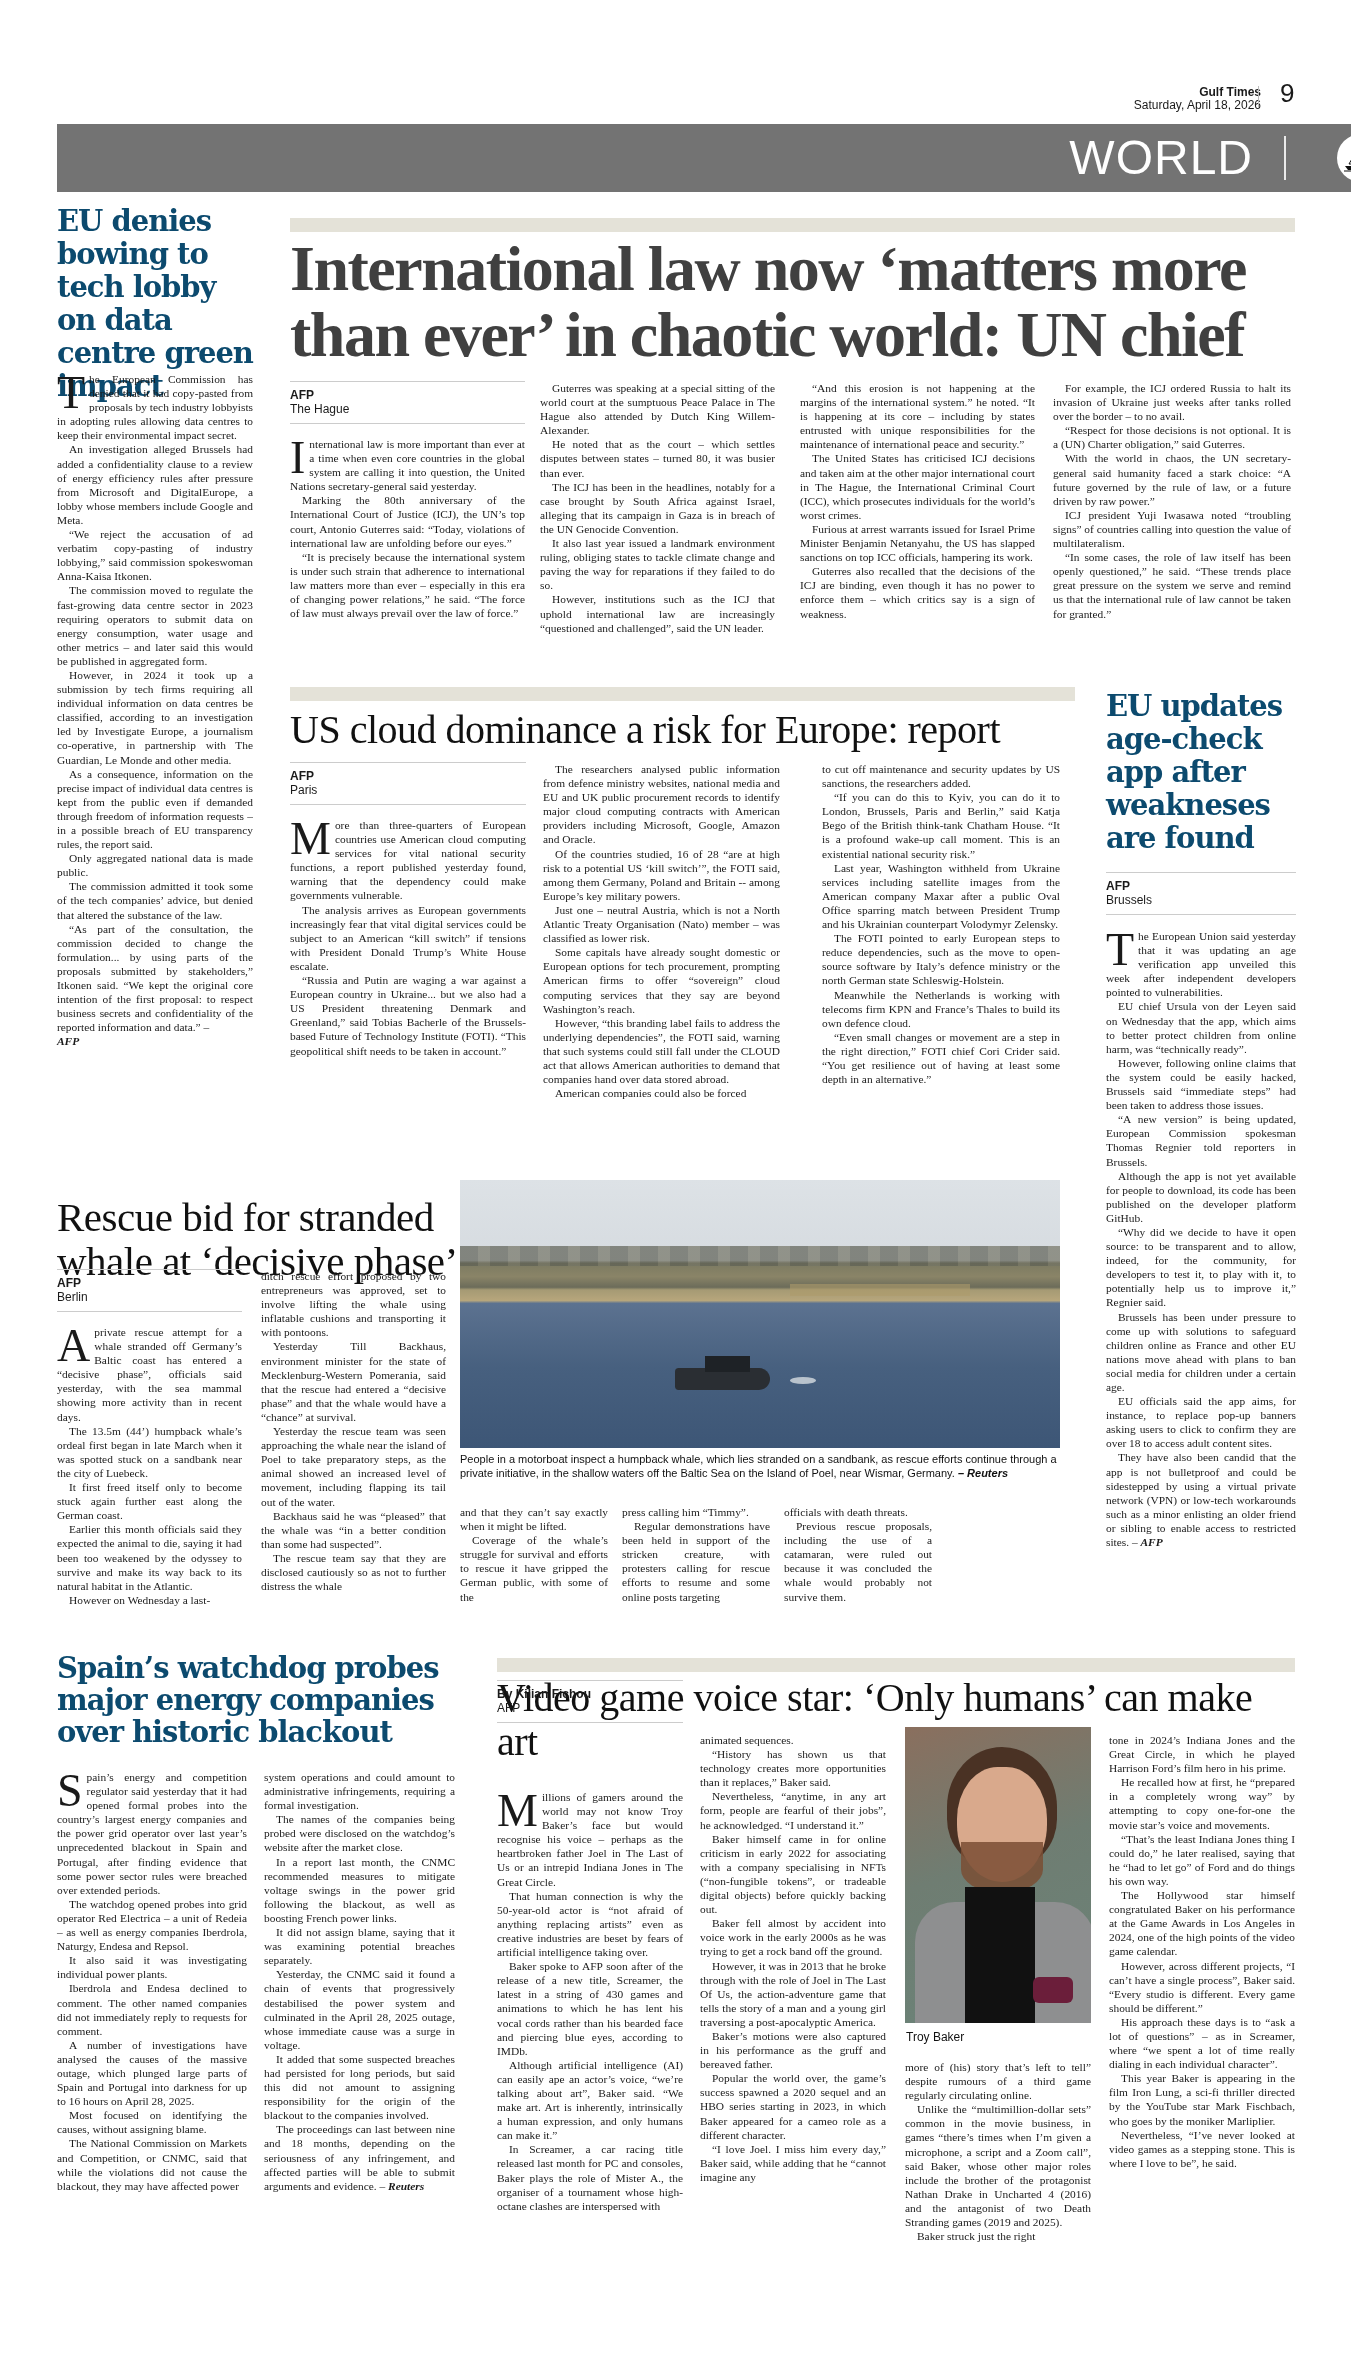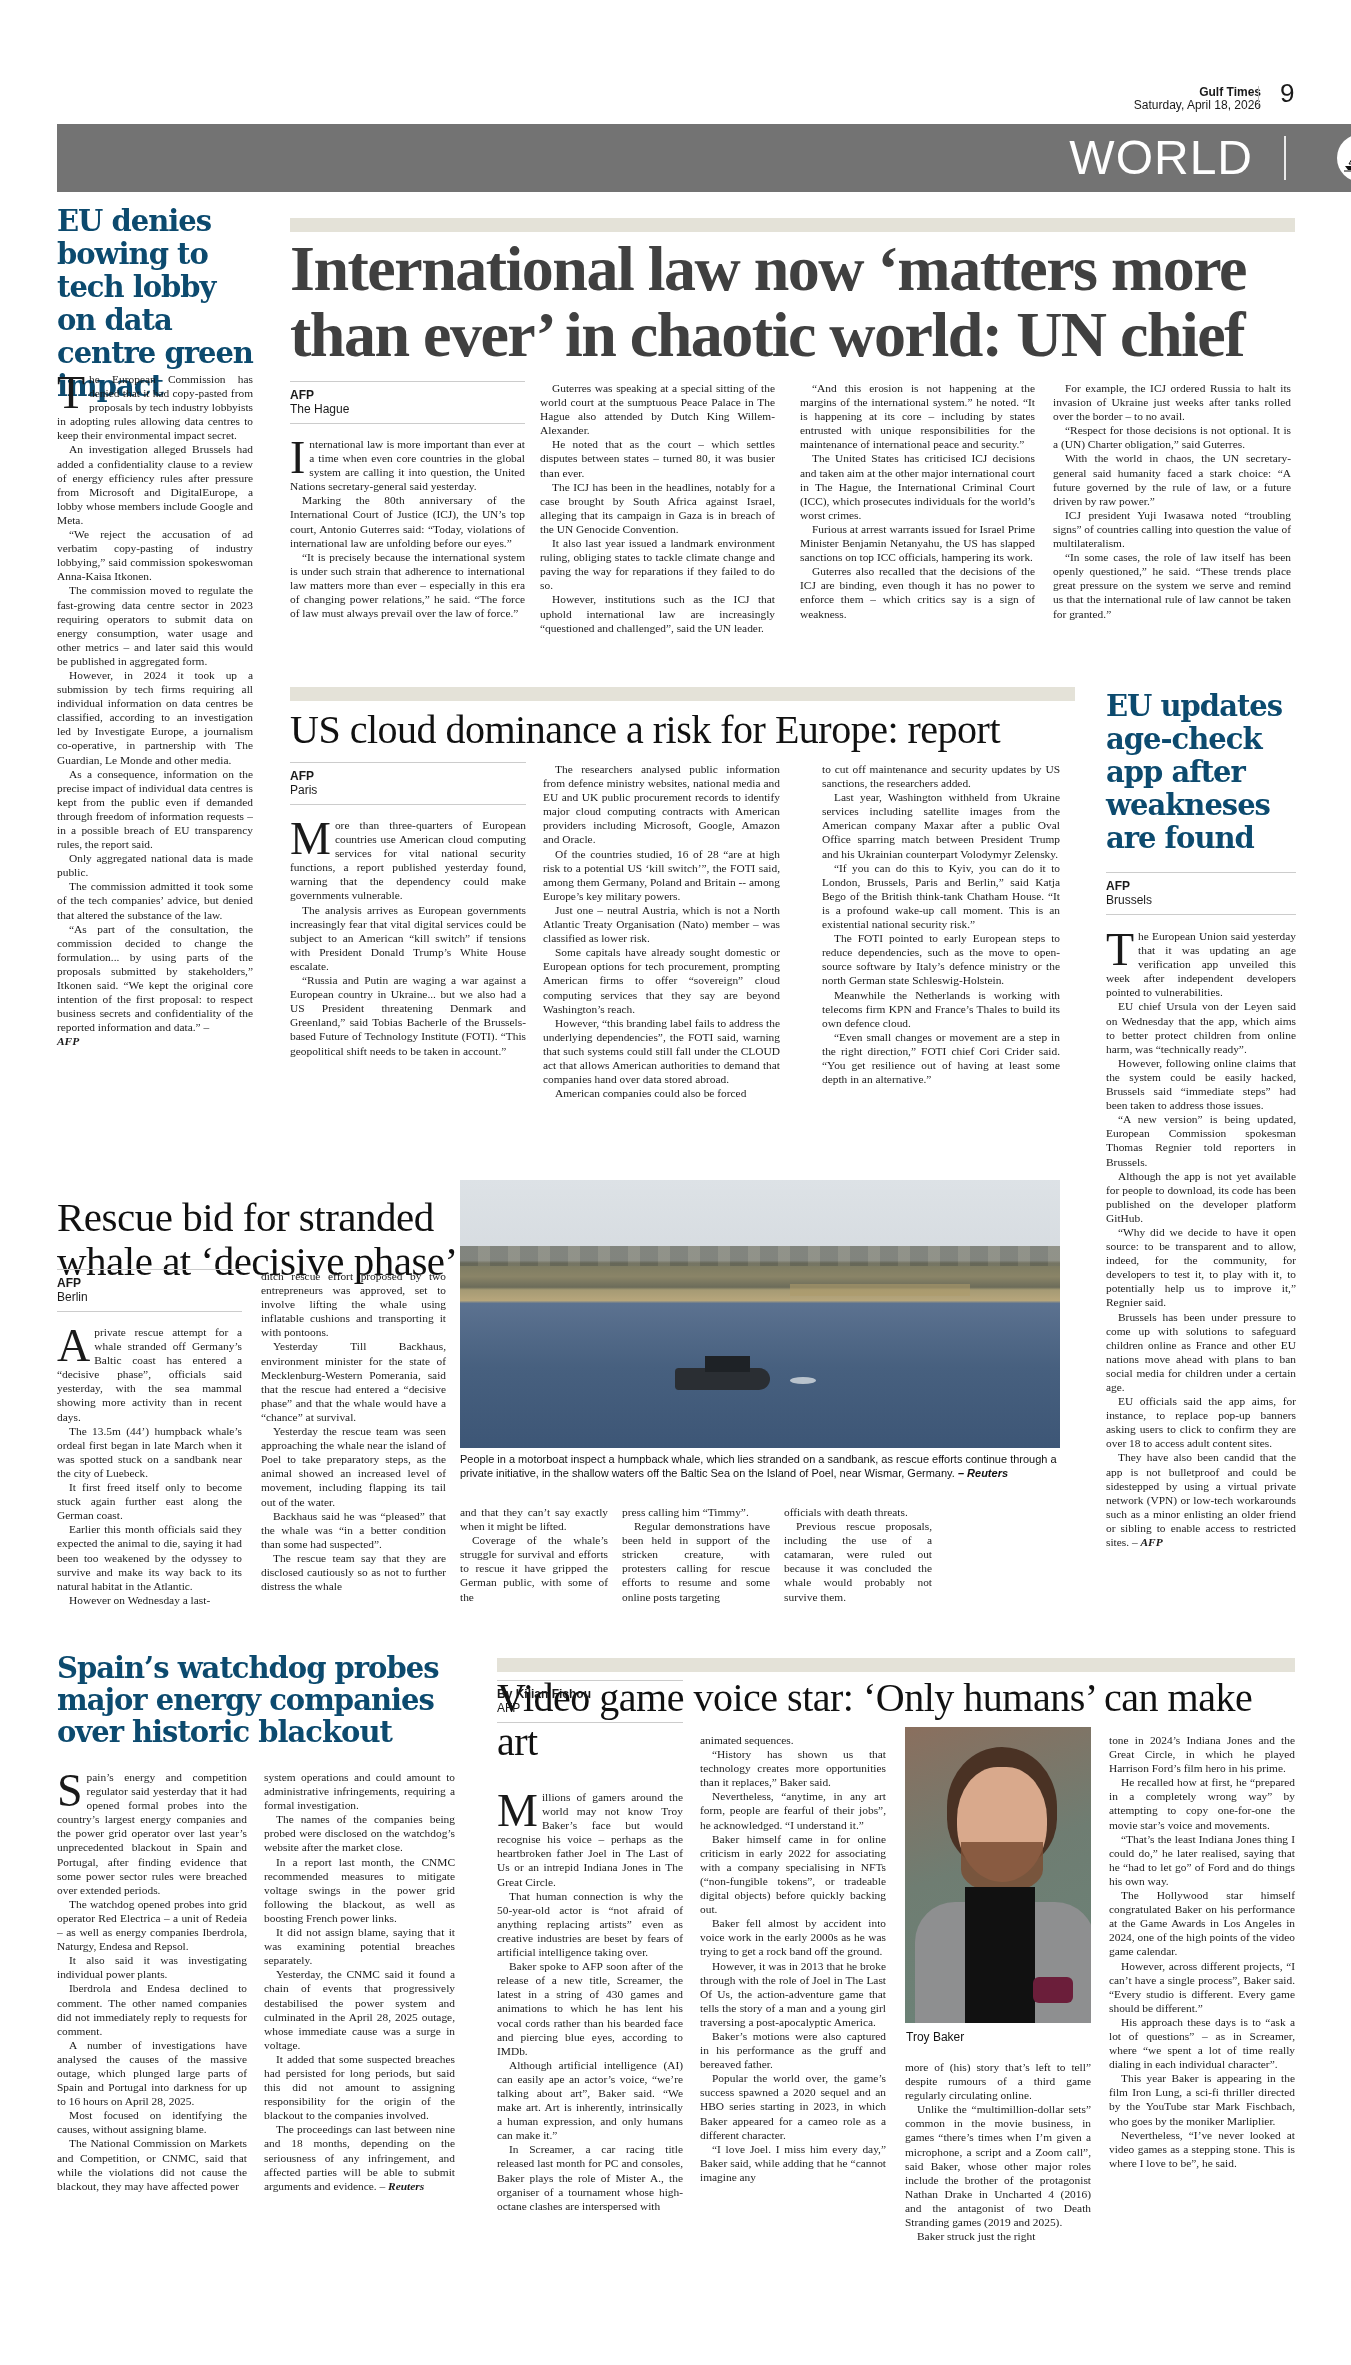--- a/index.html
+++ b/index.html
@@ -114,22 +114,22 @@
 <div class="col" style="left:543px;top:762px;width:237px">
   <p>The researchers analysed public information from defence ministry websites, national media and EU and UK public procurement records to identify major cloud computing contracts with American providers including Microsoft, Google, Amazon and Oracle.</p>
   <p>Of the countries studied, 16 of 28 “are at high risk to a potential US ‘kill switch’”, the FOTI said, among them Germany, Poland and Britain -- among Europe’s key military powers.</p>
   <p>Just one – neutral Austria, which is not a North Atlantic Treaty Organisation (Nato) member – was classified as lower risk.</p>
   <p>Some capitals have already sought domestic or European options for tech procurement, prompting American firms to offer “sovereign” cloud computing services that they say are beyond Washington’s reach.</p>
   <p>However, “this branding label fails to address the underlying dependencies”, the FOTI said, warning that such systems could still fall under the CLOUD act that allows American authorities to demand that companies hand over data stored abroad.</p>
   <p>American companies could also be forced</p>
 </div>
 <div class="col" style="left:822px;top:762px;width:238px">
   <p class="first">to cut off maintenance and security updates by US sanctions, the researchers added.</p>
+  <p>“If you can do this to Kyiv, you can do it to London, Brussels, Paris and Berlin,” said Katja Bego of the British think-tank Chatham House. “It is a profound wake-up call moment. This is an existential national security risk.”</p>
   <p>Last year, Washington withheld from Ukraine services including satellite images from the American company Maxar after a public Oval Office sparring match between President Trump and his Ukrainian counterpart Volodymyr Zelensky.</p>
-  <p>“If you can do this to Kyiv, you can do it to London, Brussels, Paris and Berlin,” said Katja Bego of the British think-tank Chatham House. “It is a profound wake-up call moment. This is an existential national security risk.”</p>
   <p>The FOTI pointed to early European steps to reduce dependencies, such as the move to open-source software by Italy’s defence ministry or the north German state Schleswig-Holstein.</p>
   <p>Meanwhile the Netherlands is working with telecoms firm KPN and France’s Thales to build its own defence cloud.</p>
   <p>“Even small changes or movement are a step in the right direction,” FOTI chief Cori Crider said. “You get resilience out of having at least some depth in an alternative.”</p>
 </div>
 
 <h2 class="abs head-side" style="left:1106px;top:690px;width:190px">EU updates age-check app after weakneses are found</h2>
 <div class="abs byline" style="left:1106px;top:872px;width:190px">
   <span class="ag">AFP</span>
   <span class="loc">Brussels</span>
 </div>

